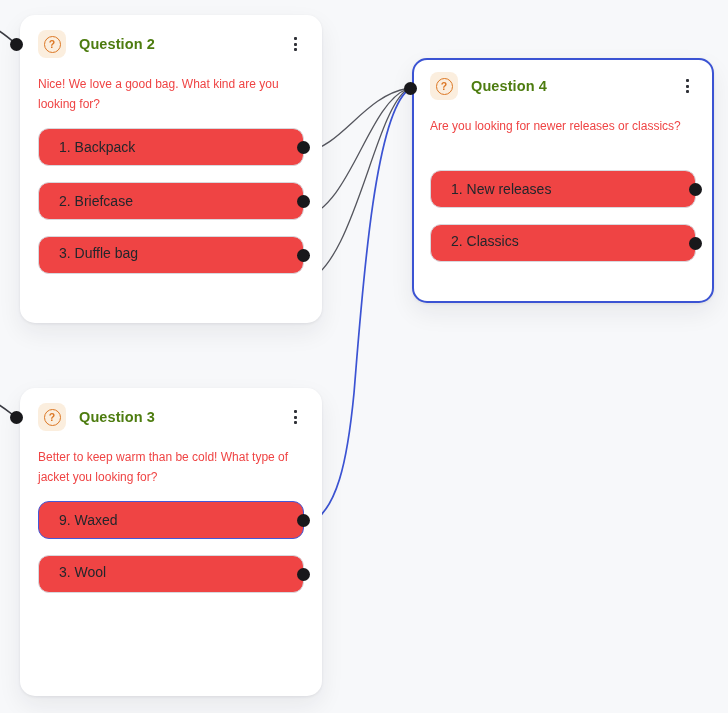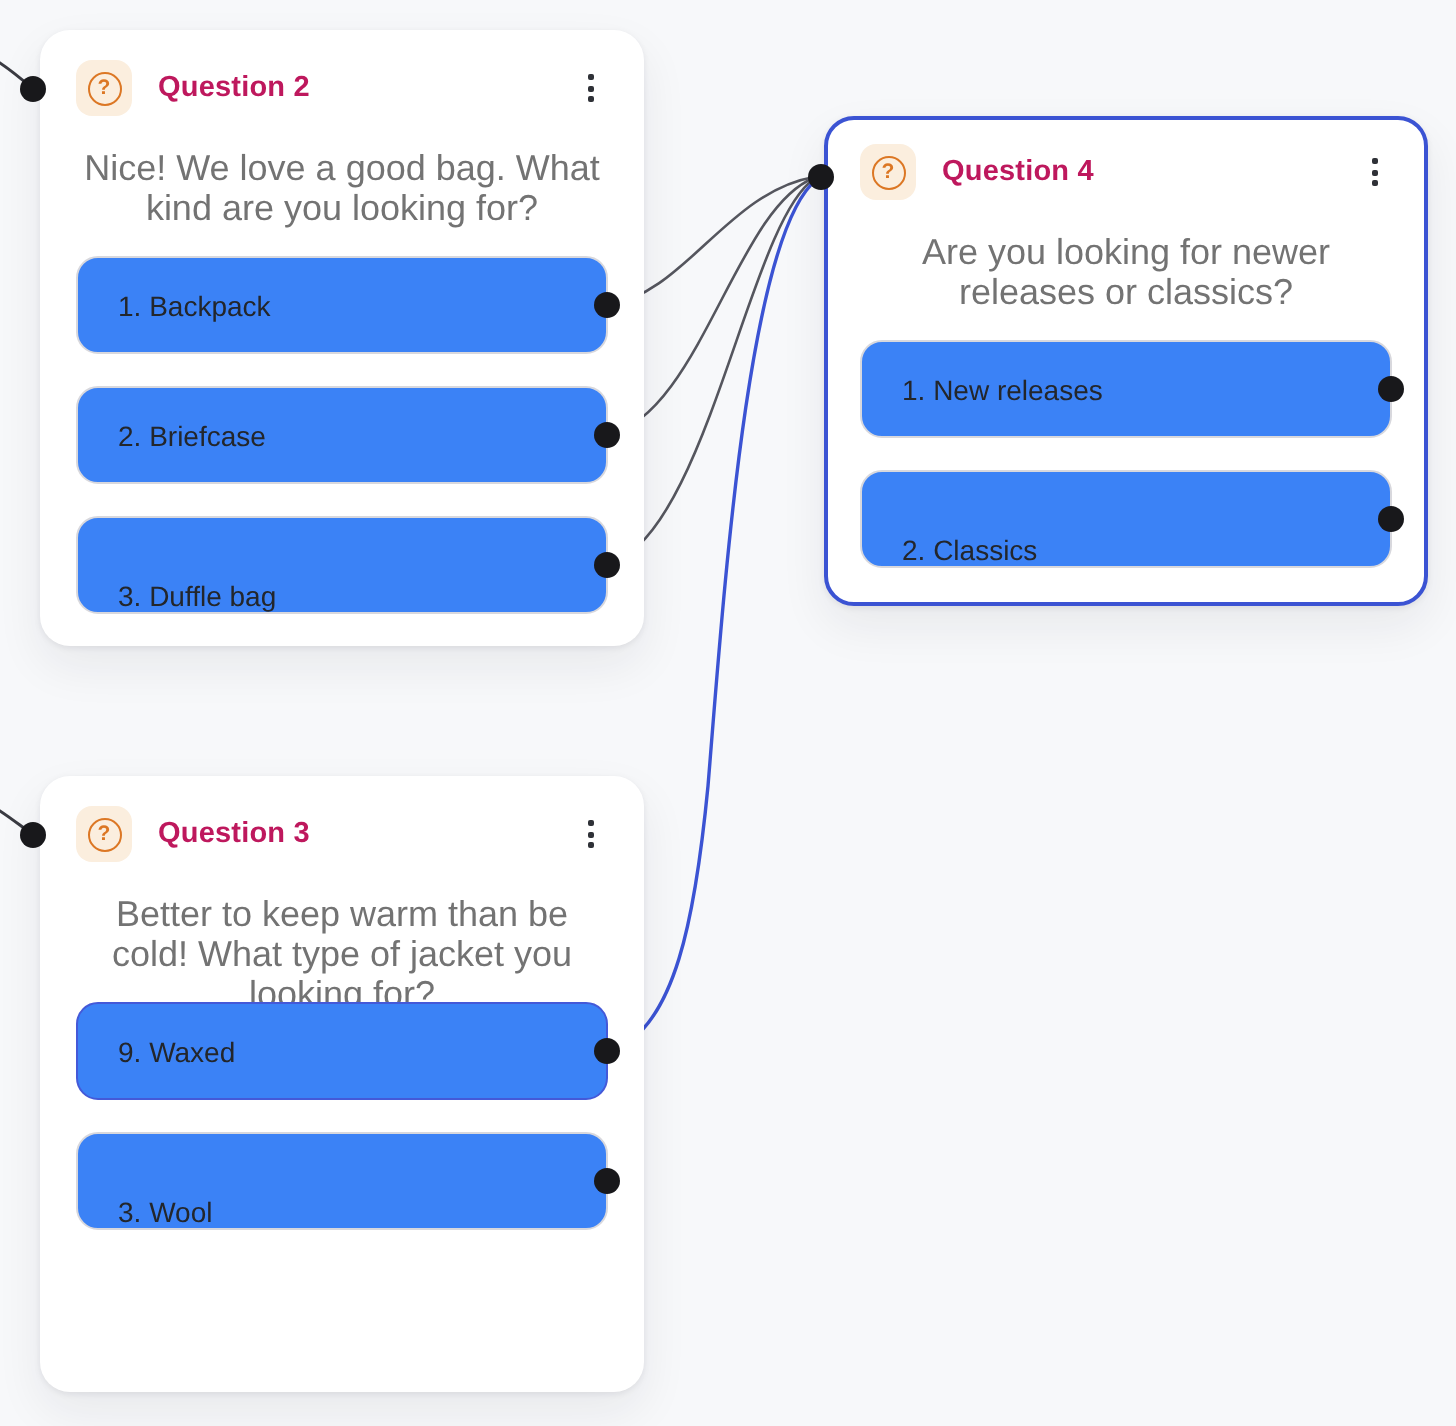--- a/index.html
+++ b/index.html
@@ -29,33 +29,33 @@
   .q-icon {
     width: 28px; height: 28px; border-radius: 8px; background: #fbeede;
     display: flex; align-items: center; justify-content: center;
     margin-right: 13px; flex: none;
   }
   .q-ring {
     width: 17px; height: 17px; border: 1.6px solid #dc7724; border-radius: 50%;
     color: #dc7724; font-size: 10.5px; font-weight: 700; line-height: 1;
     display: flex; align-items: center; justify-content: center;
   }
-  .card-title { flex: 1; font-size: 14.5px; font-weight: 700; color: #be185d; letter-spacing: .1px; }
+  .card-title { flex: 1; font-size: 14.5px; font-weight: 700; color: #4d7c0f; letter-spacing: .1px; }
   .kebab {
     width: 18px; height: 20px; display: flex; flex-direction: column;
     align-items: center; justify-content: center; gap: 2.2px; cursor: pointer; flex: none;
   }
   .kebab i { width: 3px; height: 3px; background: #2f3137; border-radius: 1px; display: block; }
 
-  .card-body { font-size: 18px; line-height: 20px; color: #737373; margin-bottom: 14px; height: 40px; text-align: center; }
+  .card-body { font-size: 12px; line-height: 20px; color: #ef4444; margin-bottom: 14px; height: 40px; }
 
   .option {
-    position: relative; height: 49px;
-    border: 1px solid #d8d8dd; border-radius: 11px; background: #3b82f6;
-    display: flex; align-items: center; padding: 0 20px; margin-bottom: 16px;
+    position: relative; height: 38px;
+    border: 1px solid #d8d8dd; border-radius: 11px; background: #ef4444;
+    display: flex; align-items: center; padding: 12px 20px; margin-bottom: 16px;
     cursor: pointer;
   }
   .option:last-child { margin-bottom: 0; align-items: flex-end; }
   .option.selected { border: 1.5px solid #4459d8; }
   .option-label { font-size: 14px; color: #23262b; }
 
   .port { position: absolute; width: 13px; height: 13px; background: #18181b; border-radius: 50%; z-index: 4; }
   .port.out { right: -7px; top: 50%; margin-top: -6.5px; }
   .port.in  { left: -10.5px; top: 22.5px; }
   #card-q5 > .port.in { left: -10.5px; top: 21.5px; }

